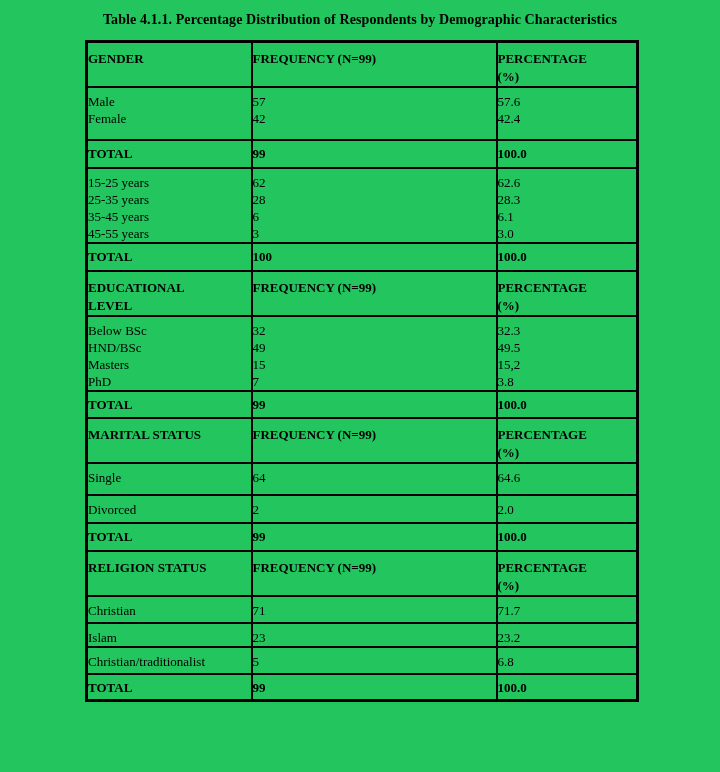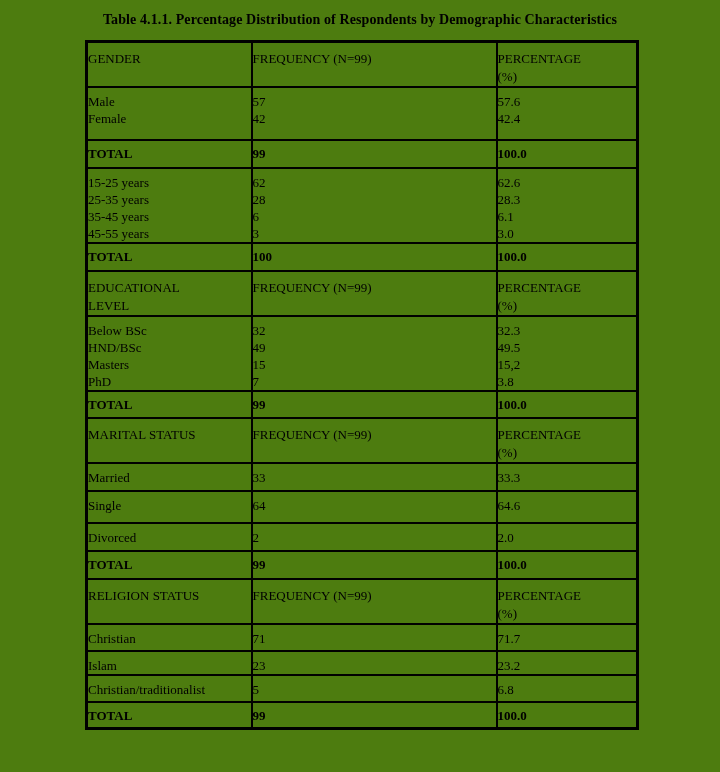--- a/index.html
+++ b/index.html
@@ -4,21 +4,21 @@
 <style>
   html, body {
     margin: 0;
     padding: 0;
     background: #ffffff;
   }
   .page {
     position: relative;
     width: 720px;
     height: 772px;
-    background: #4d7c0f;
+    background: #22c55e;
     color: #000000;
     font-family: "Liberation Serif", "DejaVu Serif", serif;
     overflow: hidden;
   }
   .doc-title {
     padding-top: 11px;
     text-align: center;
     font-weight: bold;
     font-size: 14px;
     line-height: 18px;
@@ -37,21 +37,21 @@
     vertical-align: top;
     font-size: 13px;
     line-height: 17px;
     padding: 5px 4px 0 0;
     overflow: hidden;
   }
   td.c1 { padding-left: 24px; }
   td.c2 { padding-left: 12px; }
   td.c3 { padding-left: 16px; }
   tr.hdr td {
-    font-weight: normal;
+    font-weight: bold;
     white-space: pre-line;
     padding-top: 7px;
     line-height: 18px;
   }
   tr.total td {
     font-weight: bold;
     padding-top: 4px;
   }
   .cell-line { display: block; }
 </style>
@@ -154,25 +154,20 @@
       <td class="c2">99</td>
       <td class="c3">100.0</td>
     </tr>
 
     <tr class="hdr" style="height:44px">
       <td class="c1">MARITAL STATUS</td>
       <td class="c2">FREQUENCY (N=99)</td>
       <td class="c3">PERCENTAGE
 (%)</td>
     </tr>
-    <tr style="height:28px">
-      <td class="c1">Married</td>
-      <td class="c2">33</td>
-      <td class="c3">33.3</td>
-    </tr>
     <tr style="height:32px">
       <td class="c1">Single</td>
       <td class="c2">64</td>
       <td class="c3">64.6</td>
     </tr>
     <tr style="height:28px">
       <td class="c1">Divorced</td>
       <td class="c2">2</td>
       <td class="c3">2.0</td>
     </tr>

